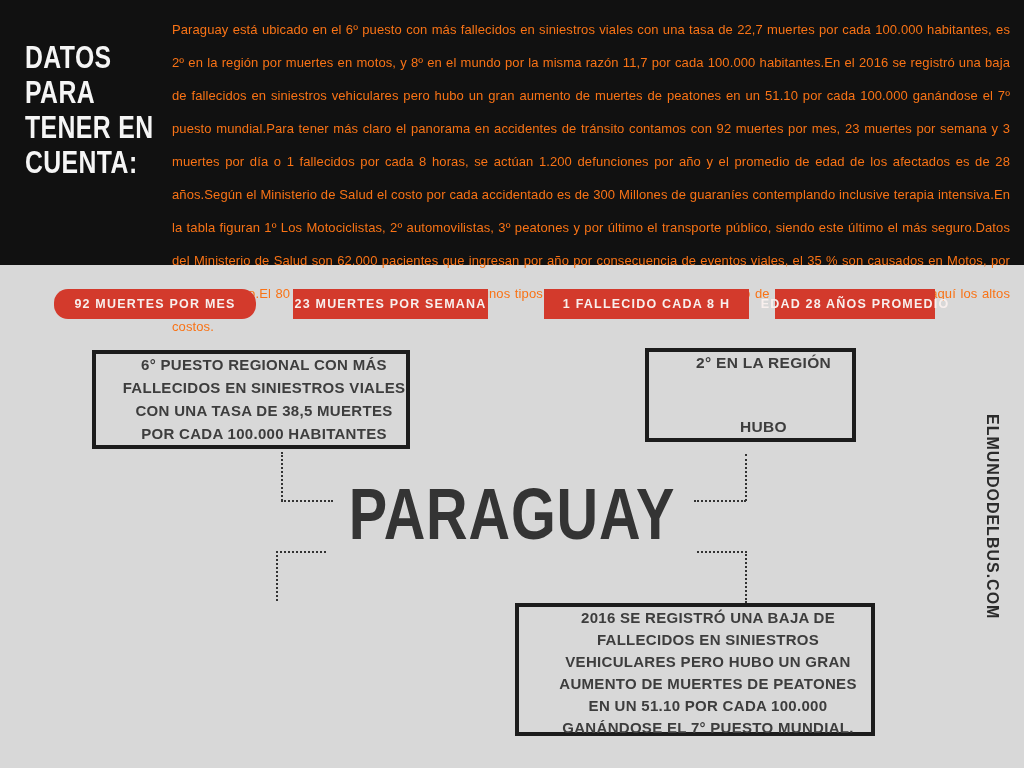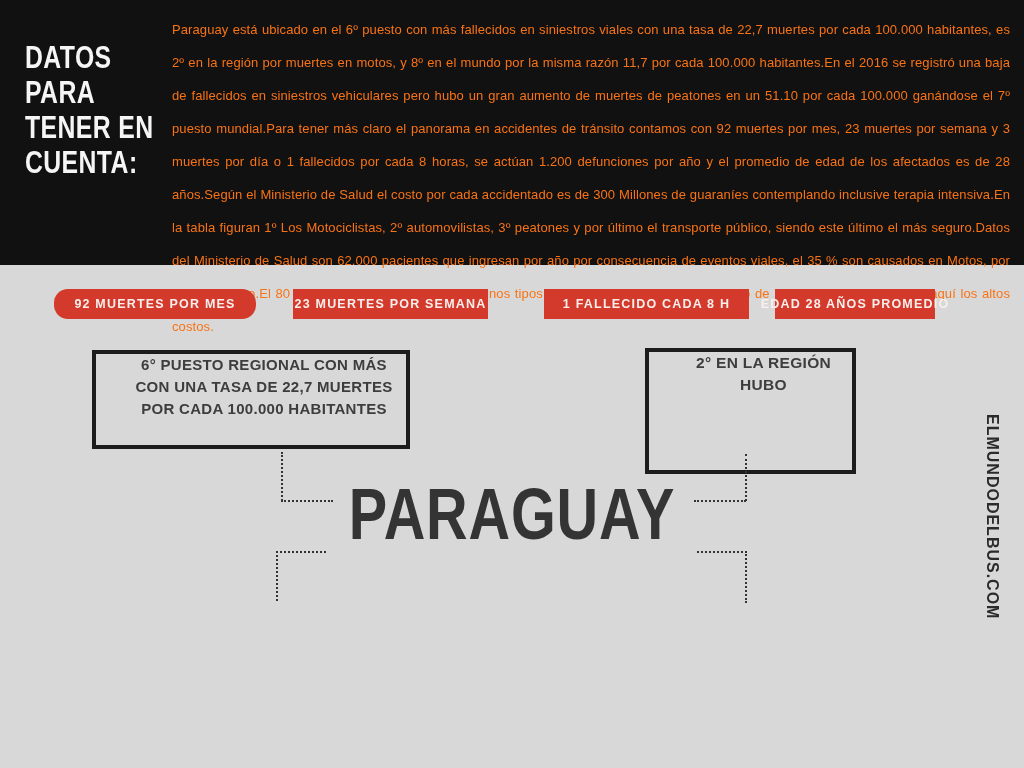--- a/index.html
+++ b/index.html
@@ -37,26 +37,26 @@
     text-align: center; white-space: nowrap;
   }
   .badge-1 { left: 54px;  width: 202px; border-radius: 14px; }
   .badge-2 { left: 293px; width: 195px; }
   .badge-3 { left: 532px; width: 205px; margin-left: 12px; }
   .badge-4 { left: 775px; width: 160px; }
 
   
   .stat-box {
     position: absolute; border: 4px solid #1c1c1c;
-    display: flex; flex-direction: column; align-items: center; justify-content: flex-start;
+    display: flex; flex-direction: column; align-items: center; justify-content: space-between;
     color: #3d3d3d; font-weight: bold; text-align: center;
     font-size: 15.5px; line-height: 22px; letter-spacing: 0.3px; padding-left: 26px;
   }
   .box-regional { left: 92px;  top: 350px; width: 318px; height: 99px; font-size: 15px; }
-  .box-motos    { left: 645px; top: 348px; width: 211px; height: 126px; }
+  .box-motos    { left: 645px; top: 348px; width: 211px; height: 94px; }
   .box-mundo    { left: 62px;  top: 601px; width: 310px; height: 105px; }
   .box-2016     { left: 515px; top: 603px; width: 360px; height: 133px; font-size: 15px; }
 
   
   .country {
     position: absolute; left: 0; top: 478px; width: 1024px;
     text-align: center; color: #343434; font-weight: bold;
     font-size: 72px; line-height: 72px; letter-spacing: 1px;
     transform: scaleX(0.80); transform-origin: center top;
     white-space: nowrap;
@@ -97,30 +97,39 @@
     <div class="paragraph">Paraguay está ubicado en el 6º puesto con más fallecidos en siniestros viales con una tasa de 22,7 muertes por cada 100.000 habitantes, es 2º en la región por muertes en motos, y 8º en el mundo por la misma razón 11,7 por cada 100.000 habitantes.En el 2016 se registró una baja de fallecidos en siniestros vehiculares pero hubo un gran aumento de muertes de peatones en un 51.10 por cada 100.000 ganándose el 7º puesto mundial.Para tener más claro el panorama en accidentes de tránsito contamos con 92 muertes por mes, 23 muertes por semana y 3 muertes por día o 1 fallecidos por cada 8 horas, se actúan 1.200 defunciones por año y el promedio de edad de los afectados es de 28 años.Según el Ministerio de Salud el costo por cada accidentado es de 300 Millones de guaraníes contemplando inclusive terapia intensiva.En la tabla figuran 1º Los Motociclistas, 2º automovilistas, 3º peatones y por último el transporte público, siendo este último el más seguro.Datos del Ministerio de Salud son 62.000 pacientes que ingresan por año por consecuencia de eventos viales, el 35 % son causados en Motos, por falta de casco.El 80 % de los pacientes realizan algunos tipos de tratamientos y un gran número de pasos por cirugías, es de aquí los altos costos.</div>
   </div>
 
   <div class="badge badge-1">92 MUERTES POR MES</div>
   <div class="badge badge-2">23 MUERTES POR SEMANA</div>
   <div class="badge badge-3">1 FALLECIDO CADA 8 H</div>
   <div class="badge badge-4">EDAD 28 AÑOS PROMEDIO</div>
 
   <div class="stat-box box-regional">
     <div>6° PUESTO REGIONAL CON MÁS</div>
-    <div>CON UNA TASA DE 22,7 MUERTES</div>
+    <div>FALLECIDOS EN SINIESTROS VIALES</div>
+    <div>CON UNA TASA DE 38,5 MUERTES</div>
     <div>POR CADA 100.000 HABITANTES</div>
   </div>
 
   <div class="stat-box box-motos">
     <div>2° EN LA REGIÓN</div>
     <div>HUBO</div>
   </div>
 
 
+  <div class="stat-box box-2016">
+    <div>2016 SE REGISTRÓ UNA BAJA DE</div>
+    <div>FALLECIDOS EN SINIESTROS</div>
+    <div>VEHICULARES PERO HUBO UN GRAN</div>
+    <div>AUMENTO DE MUERTES DE PEATONES</div>
+    <div>EN UN 51.10 POR CADA 100.000</div>
+    <div>GANÁNDOSE EL 7° PUESTO MUNDIAL.</div>
+  </div>
 
   <div class="country">PARAGUAY</div>
 
   <div class="dot-v conn-tl-v"></div>
   <div class="dot-h conn-tl-h"></div>
   <div class="dot-h conn-bl-h"></div>
   <div class="dot-v conn-bl-v"></div>
   <div class="dot-v conn-tr-v"></div>
   <div class="dot-h conn-tr-h"></div>
   <div class="dot-h conn-br-h"></div>

